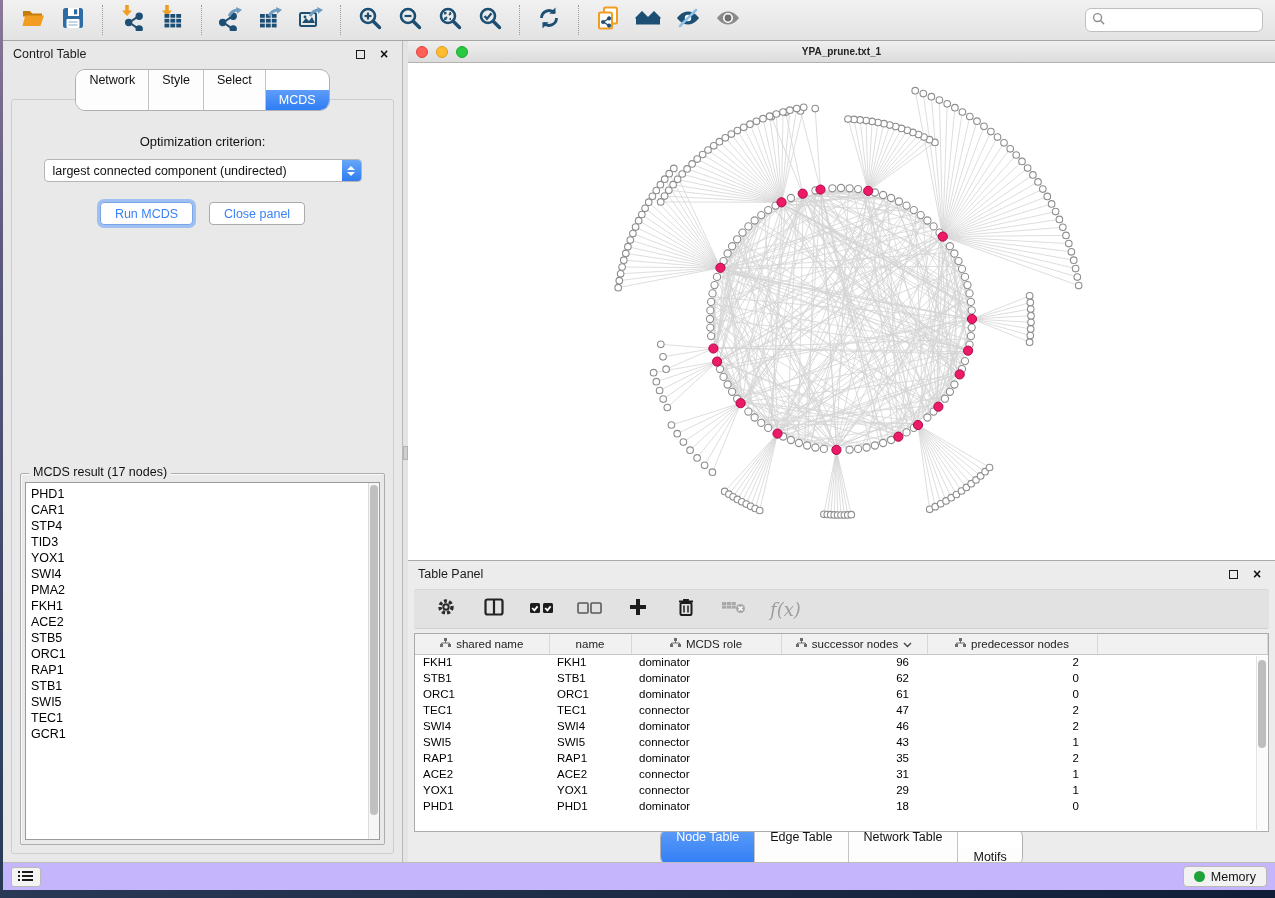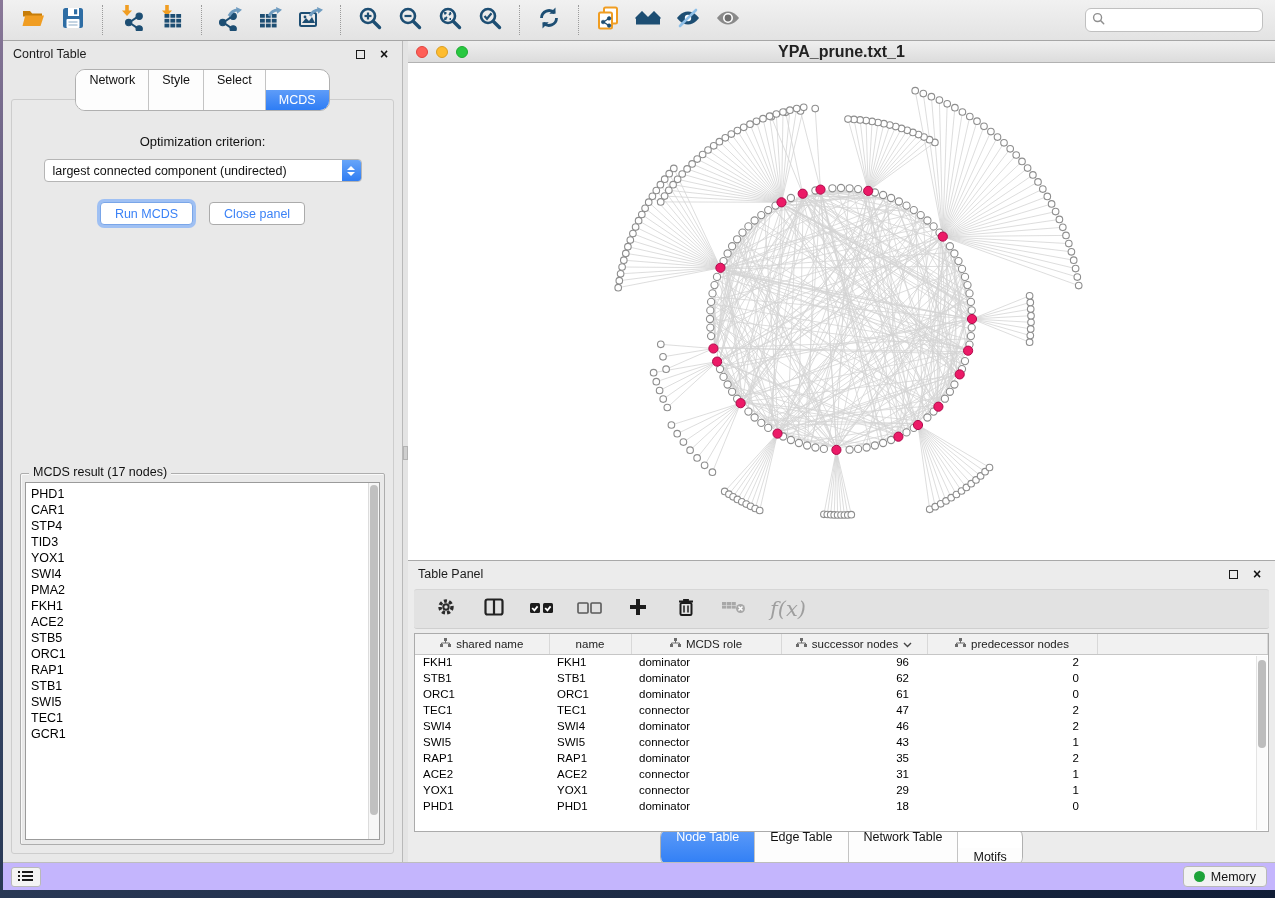--- a/index.html
+++ b/index.html
@@ -64,30 +64,30 @@
   
   .rcol { flex:1; display:flex; flex-direction:column; min-width:0; }
   .gutter { width:5px; flex:0 0 5px; background:#e4e4e4; position:relative; }
   .gutter .handle { position:absolute; top:405px; left:0; width:5px; height:14px; background:#cfcfcf; border:1px solid #b3b3b3; }
 
   .netwin { height:520px; flex:0 0 520px; display:flex; flex-direction:column; border-bottom:1px solid #a9a9a9; }
   .net-titlebar { height:22px; flex:0 0 22px; background:linear-gradient(#efefef,#dcdcdc); border-bottom:1px solid #b2b2b2;
     display:flex; align-items:center; padding:0 8px; position:relative; }
   .tlights { display:flex; gap:8px; }
   .tlight { width:12px; height:12px; border-radius:50%; }
-  .net-title { position:absolute; left:0; right:0; text-align:center; font-size:16px; font-weight:bold; color:#222; }
+  .net-title { position:absolute; left:0; right:0; text-align:center; font-size:10px; font-weight:bold; color:#222; }
   .net-canvas { flex:1; background:#fff; position:relative; overflow:hidden; }
   .net-canvas svg { position:absolute; left:0; top:0; }
 
   
   .tpanel { flex:1; background:#ececec; display:flex; flex-direction:column; min-height:0; }
   .t-toolbar { height:40px; flex:0 0 40px; background:#e2e2e2; border-top:1px solid #d6d6d6; border-bottom:1px solid #cfcfcf;
     display:flex; align-items:center; gap:24px; padding:0 20px; margin:2px 6px 0 6px; border-radius:3px; }
   .t-tool { display:flex; align-items:center; justify-content:center; width:24px; height:24px; }
-  .fx-label { font-family:"DejaVu Serif", serif; font-style:italic; font-size:21px; color:#9e9e9e; }
+  .fx-label { font-family:"DejaVu Serif", serif; font-style:italic; font-size:18px; color:#9e9e9e; }
 
   .tablewrap { flex:1; margin:4px 6px 0 6px; background:#fff; border:1px solid #ababab; position:relative; overflow:hidden; }
   table.datatable { border-collapse:collapse; table-layout:fixed; width:100%; }
   table.datatable th { height:20px; background:#f1f1f1; border-bottom:1px solid #c6c6c6; border-right:1px solid #d8d8d8;
     font-size:11.5px; font-weight:normal; color:#222; text-align:center; overflow:hidden; white-space:nowrap; }
   table.datatable th .hwrap { display:flex; align-items:center; justify-content:center; gap:5px; padding:0 4px; }
   table.datatable td { height:16px; font-size:11.5px; color:#000; padding:0 8px; white-space:nowrap; overflow:hidden; }
   table.datatable td.num { text-align:right; padding-right:18px; }
   .tscroll { position:absolute; right:1px; top:22px; bottom:1px; width:11px; background:#fbfbfb; border-left:1px solid #e4e4e4; }
   .tscroll .thumb { position:absolute; left:1px; right:1px; top:4px; height:88px; border-radius:5px; background:#bdbdbd; }

